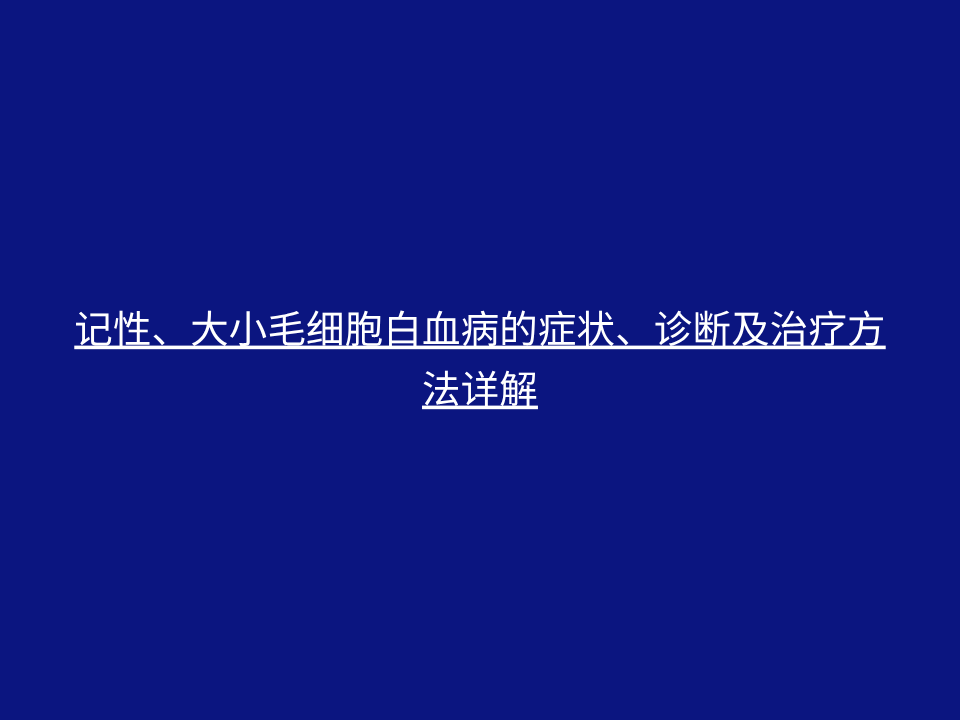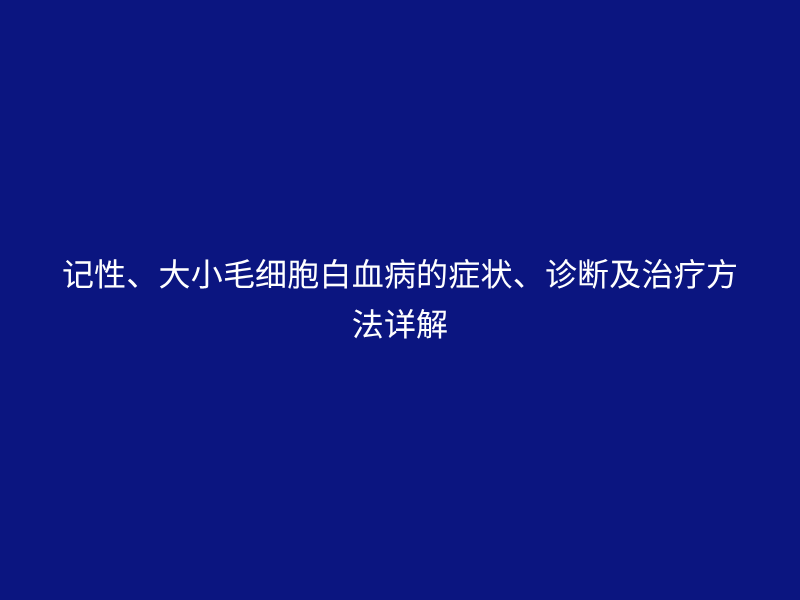--- a/index.html
+++ b/index.html
@@ -36,20 +36,21 @@
   #title-text {
     margin: 0;
     color: #ffffff;
     font-family: "DejaVu Sans", "Liberation Sans", sans-serif;
     font-size: 32px;
     font-weight: 400;
     line-height: 50px;
     letter-spacing: 0.2px;
     white-space: normal;
     word-break: break-all;
+    text-decoration: underline;
     -webkit-font-smoothing: antialiased;
   }
 </style>
 </head>
 <body>
 
 <div id="slide">
 
   <div id="title-block">
     <h1 id="title-text">记性、大小毛细胞白血病的症状、诊断及治疗方法详解</h1>

